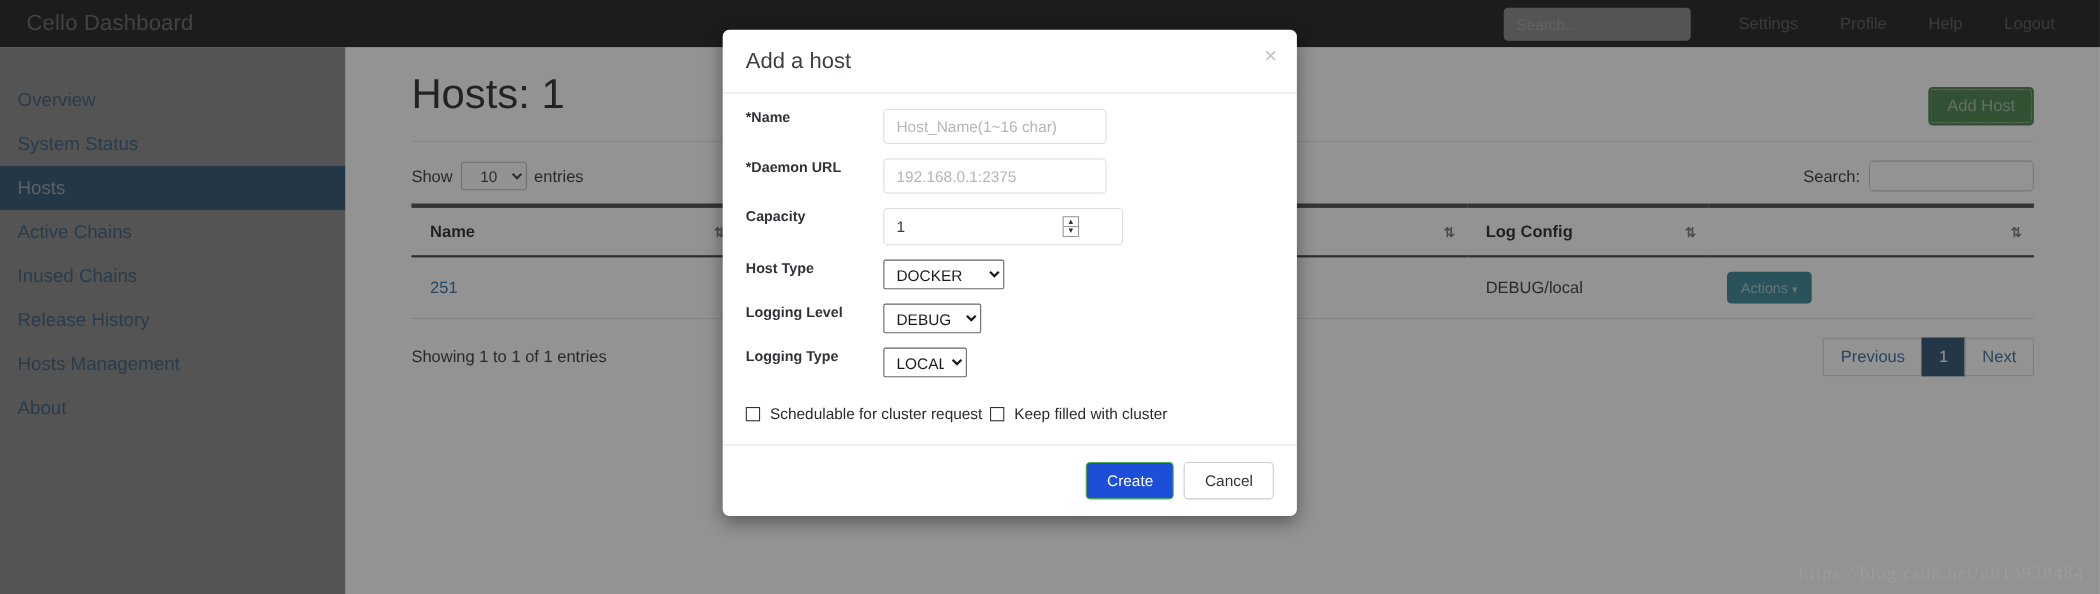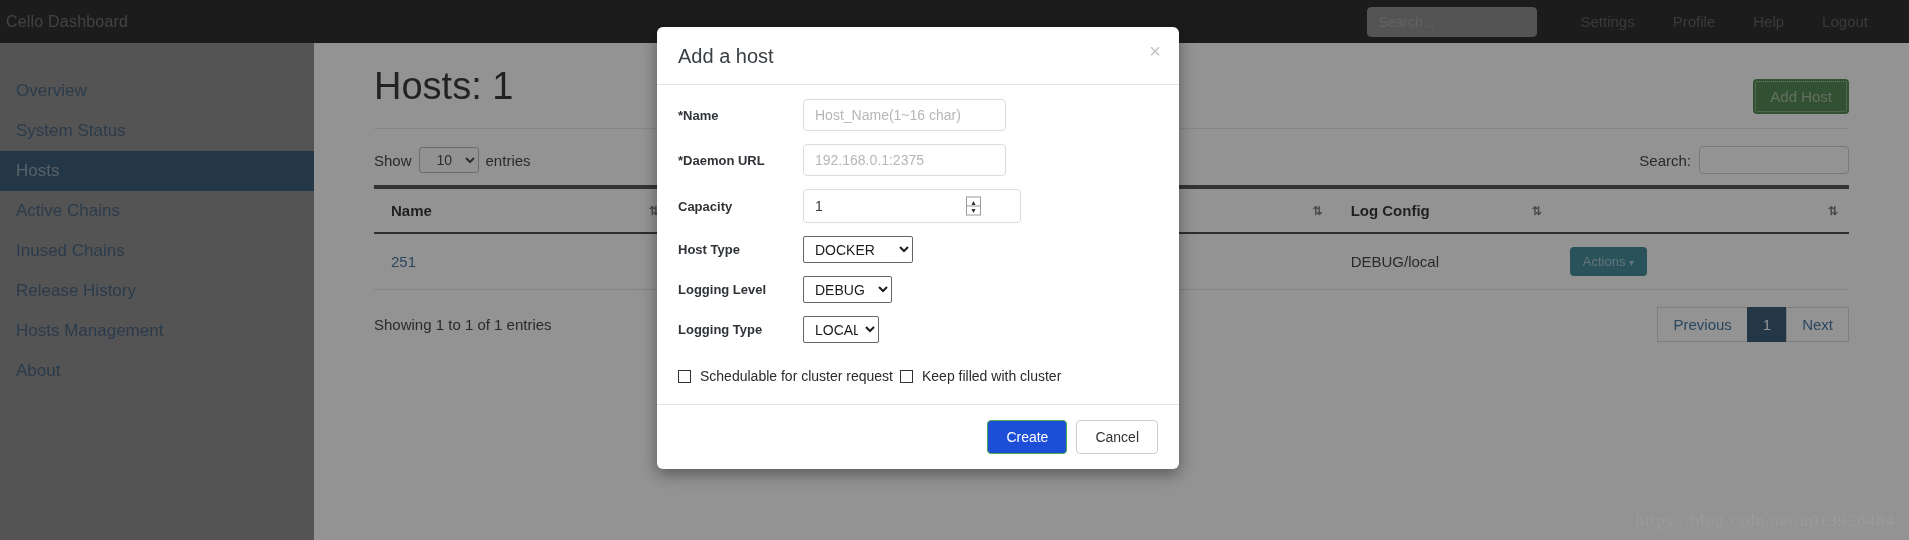--- a/index.html
+++ b/index.html
@@ -18,22 +18,22 @@
   }
 
   
   #navbar {
     position: absolute; top: 0; left: 0;
     width: 1909px; height: 43px;
     background: #101010;
     display: flex; align-items: center;
   }
   #brand {
-    margin-left: 6px;
-    font-size: 16px;
+    margin-left: 24px;
+    font-size: 20px;
     color: #5a5f63;
     letter-spacing: .2px;
     white-space: nowrap;
   }
   #nav-right {
     margin-left: auto;
     display: flex; align-items: center;
     margin-right: 22px;
   }
   #nav-search {
@@ -243,21 +243,21 @@
   #modal-close {
     position: absolute; right: 18px; top: 14px;
     background: none; border: none;
     font-size: 20px; color: #c3c3c3;
     cursor: pointer; line-height: 1;
     font-family: "Liberation Sans", sans-serif;
   }
   #modal-body { padding: 14px 21px 20px 21px; }
 
   .form-row {
-    display: flex; align-items: center;
+    display: flex; align-items: flex-start;
     margin-bottom: 13px;
   }
   .form-label {
     width: 125px;
     font-size: 13px;
     font-weight: bold;
     color: #2f3337;
     flex: none;
   }
   .text-input {

